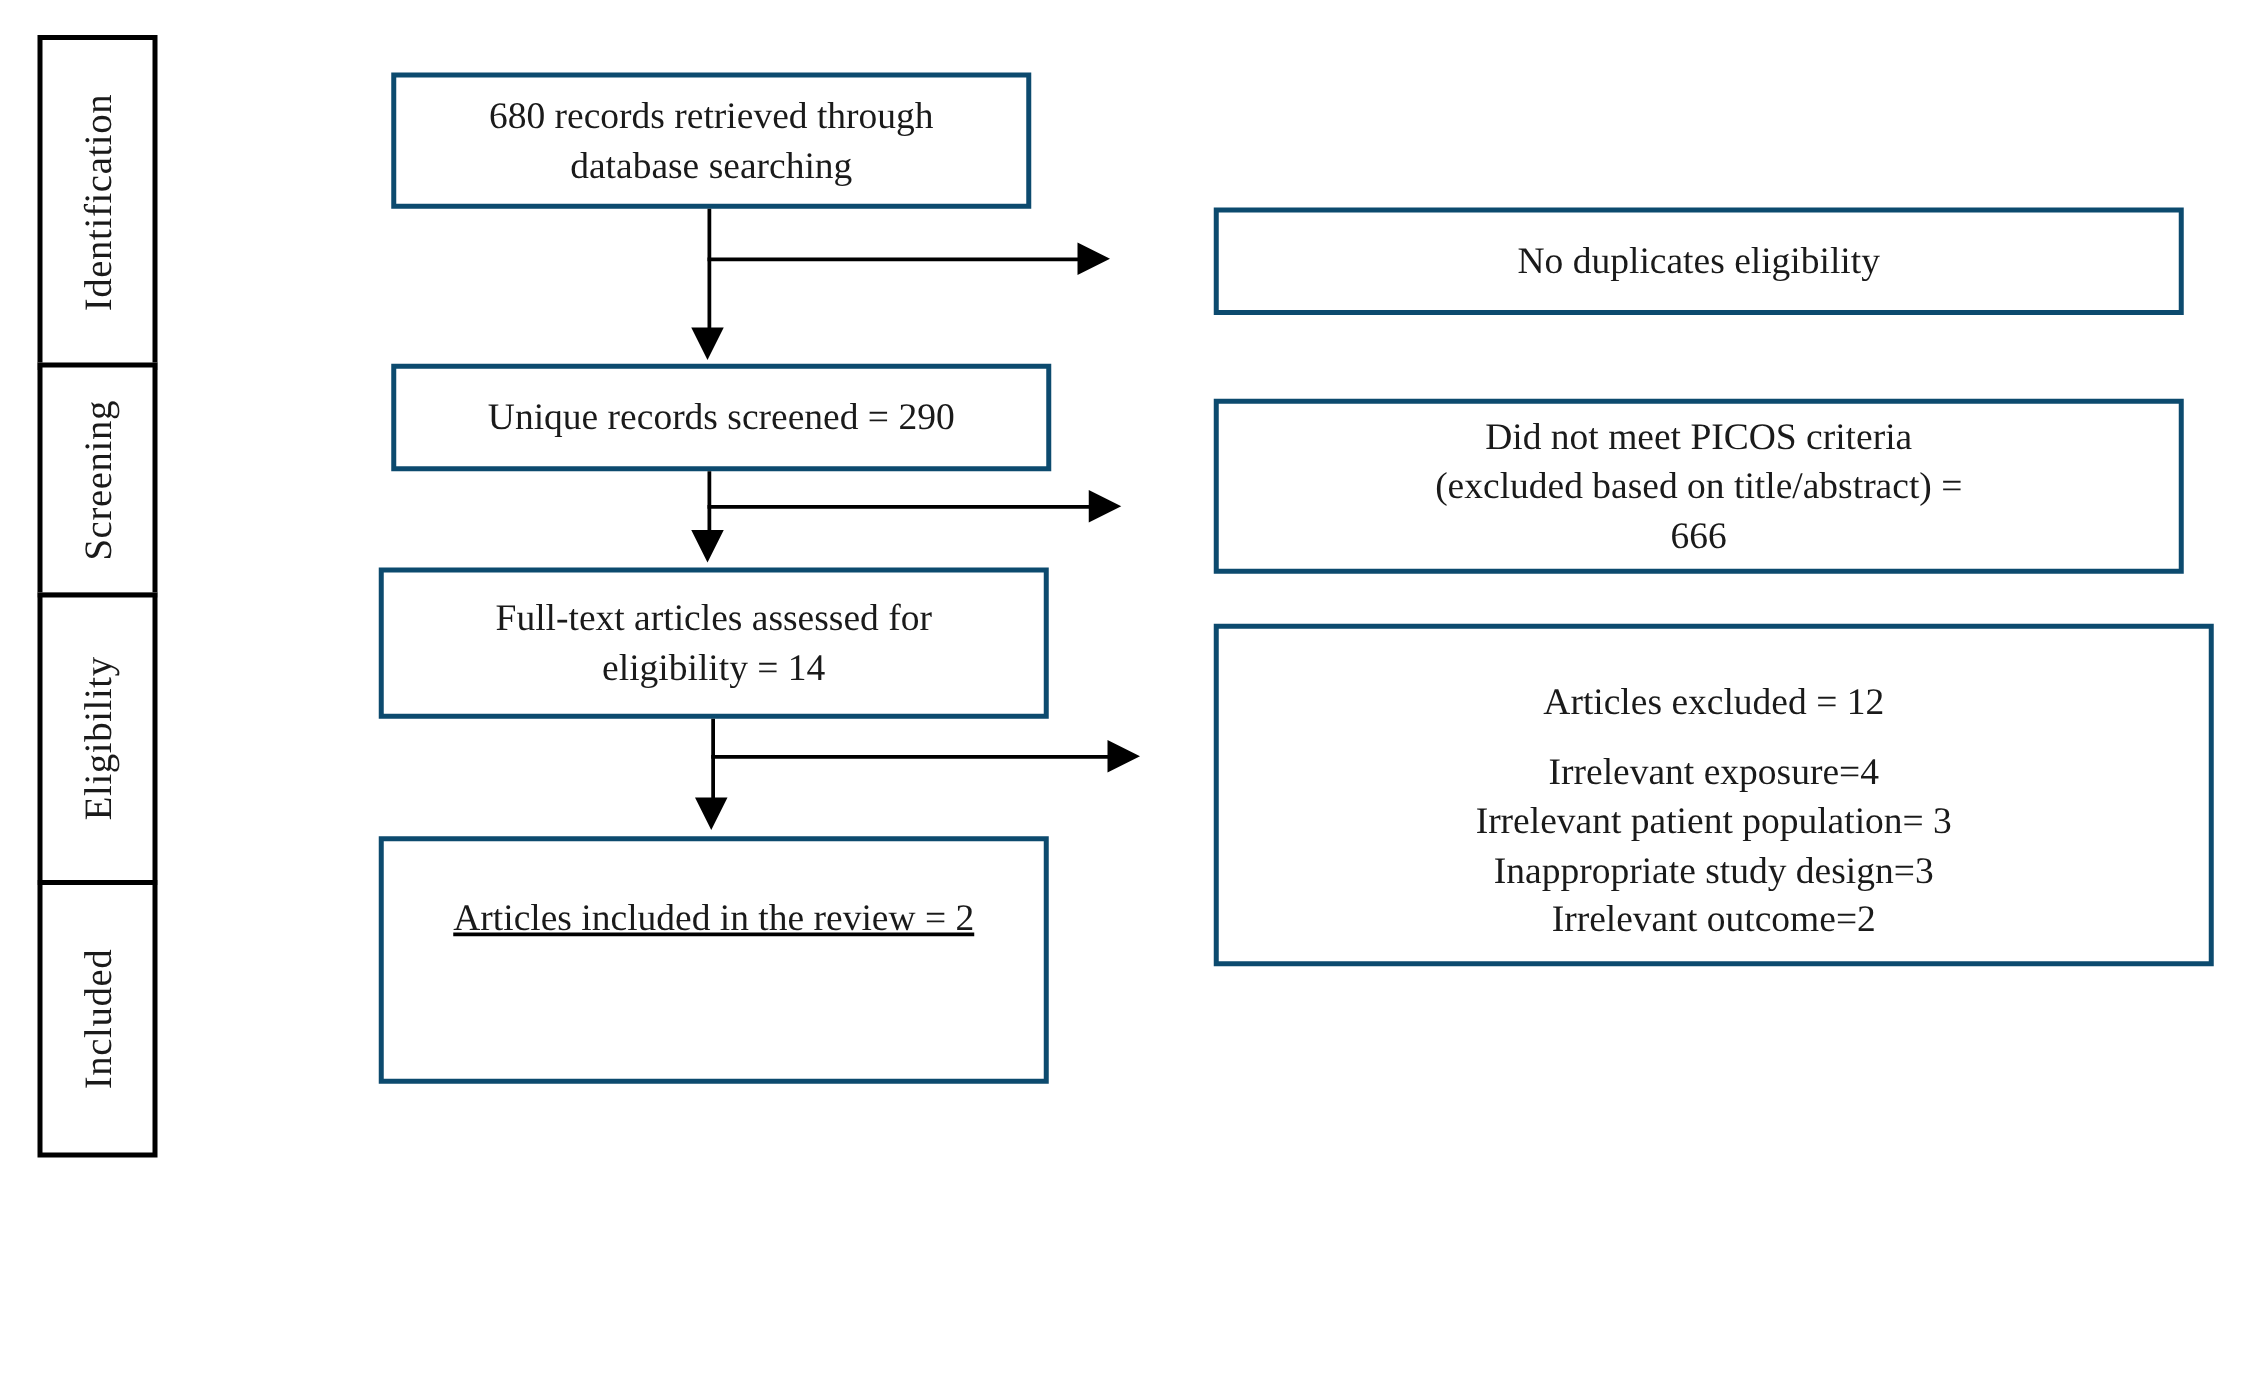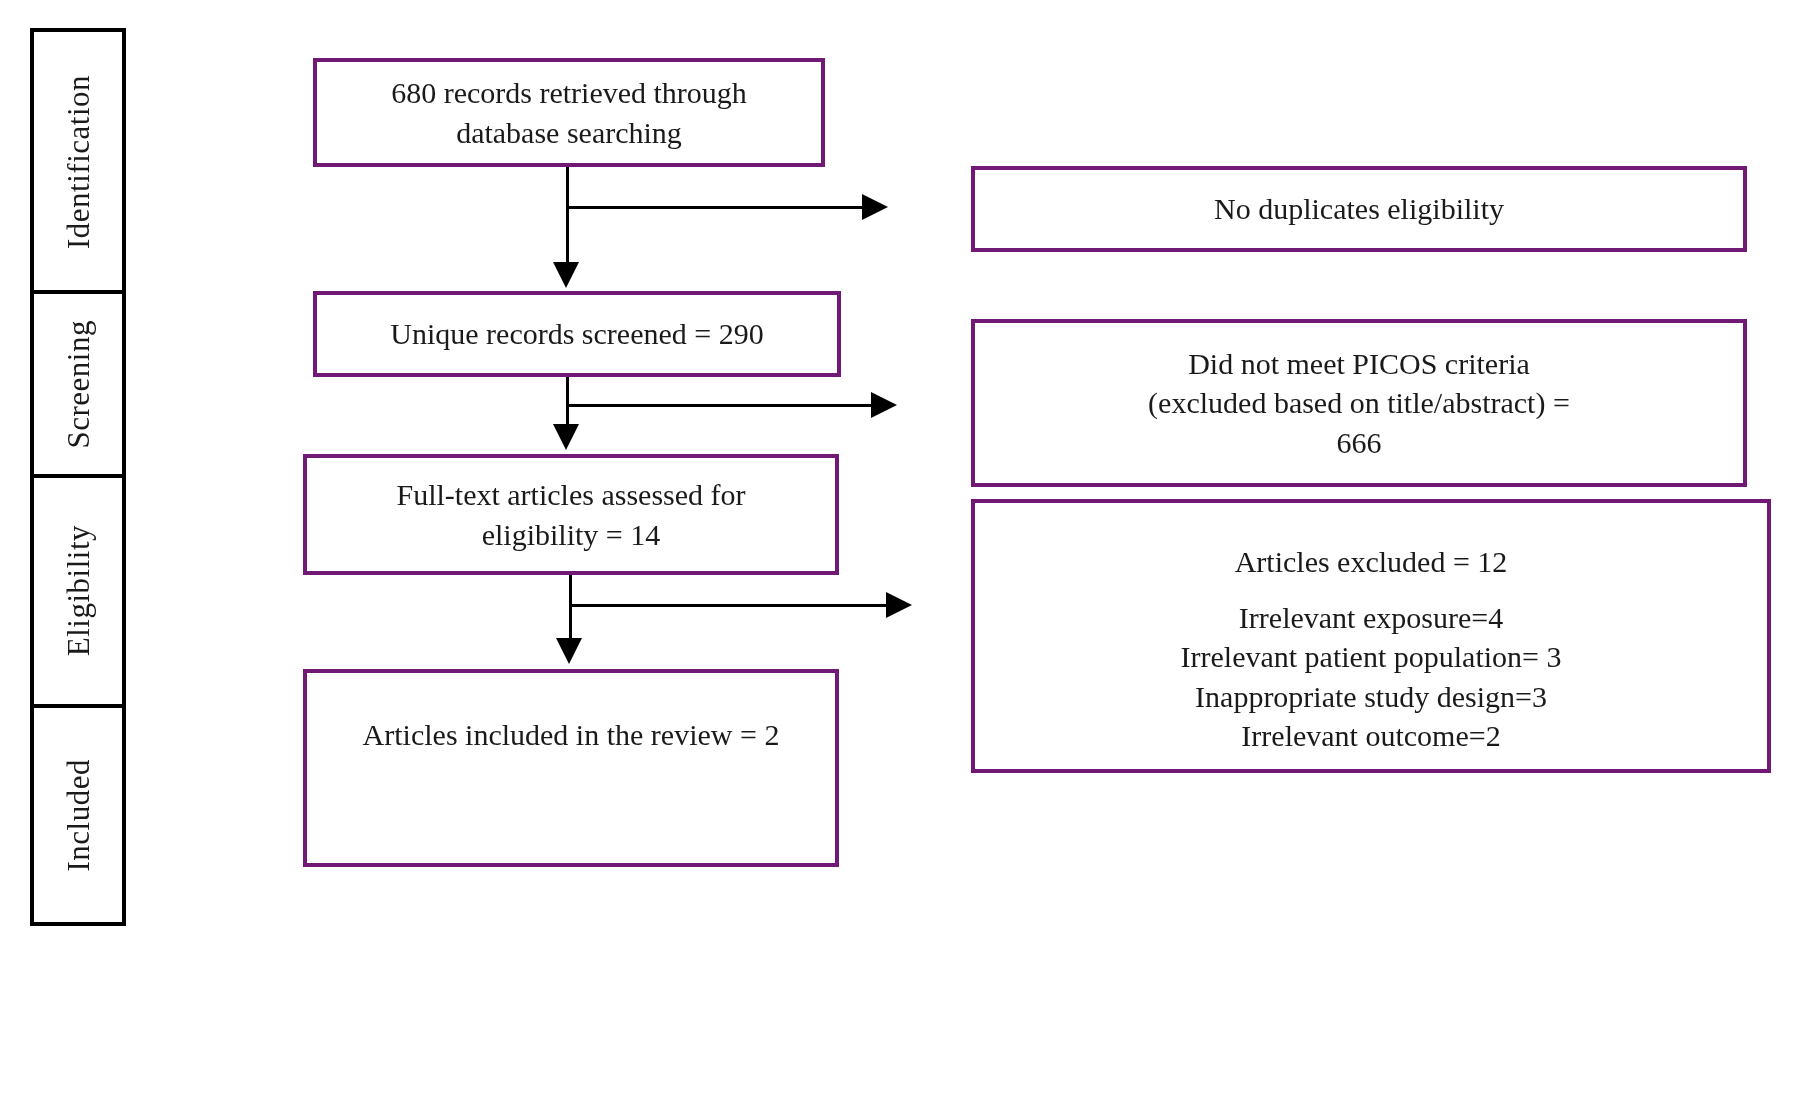--- a/index.html
+++ b/index.html
@@ -35,21 +35,21 @@
     line-height: 1;
     letter-spacing: 0.5px;
     white-space: nowrap;
     color: #1a1a1a;
   }
 
   
   .flow-box {
     position: absolute;
     box-sizing: border-box;
-    border: 4px solid #701a75;
+    border: 4px solid #0c4a6e;
     background: #ffffff;
     display: flex;
     justify-content: center;
   }
   .flow-box.v-center { align-items: center; }
   .flow-box.v-top { align-items: flex-start; }
   .box-text {
     text-align: center;
     font-size: 30px;
     line-height: 1.32;
@@ -113,29 +113,29 @@
 
   <div class="flow-box v-center" style="left:313px; top:291px; width:528px; height:86px;">
     <span class="box-text">Unique records screened = 290</span>
   </div>
 
   <div class="flow-box v-center" style="left:303px; top:454px; width:536px; height:121px;">
     <span class="box-text">Full-text articles assessed for
 eligibility = 14</span>
   </div>
 
-  <div class="flow-box v-top" style="left:303px; top:669px; width:536px; height:198px; padding-top:42px;">
+  <div class="flow-box v-top" style="left:303px; top:669px; width:536px; height:198px; padding-top:42px;text-decoration:underline;">
     <span class="box-text">Articles included in the review = 2</span>
   </div>
 
   <div class="flow-box v-center" style="left:971px; top:166px; width:776px; height:86px;">
     <span class="box-text">No duplicates eligibility</span>
   </div>
 
-  <div class="flow-box v-center" style="left:971px; top:319px; width:776px; height:168px;">
+  <div class="flow-box v-center" style="left:971px; top:319px; width:776px; height:140px;">
     <span class="box-text">Did not meet PICOS criteria
 (excluded based on title/abstract) =
 666</span>
   </div>
 
   <div class="flow-box v-top" style="left:971px; top:499px; width:800px; height:274px; padding-top:26px; flex-direction:column; align-items:center;">
     <span class="box-text">Articles excluded = 12</span>
     <span class="box-text" style="margin-top:16px;">Irrelevant exposure=4
 Irrelevant patient population= 3
 Inappropriate study design=3

